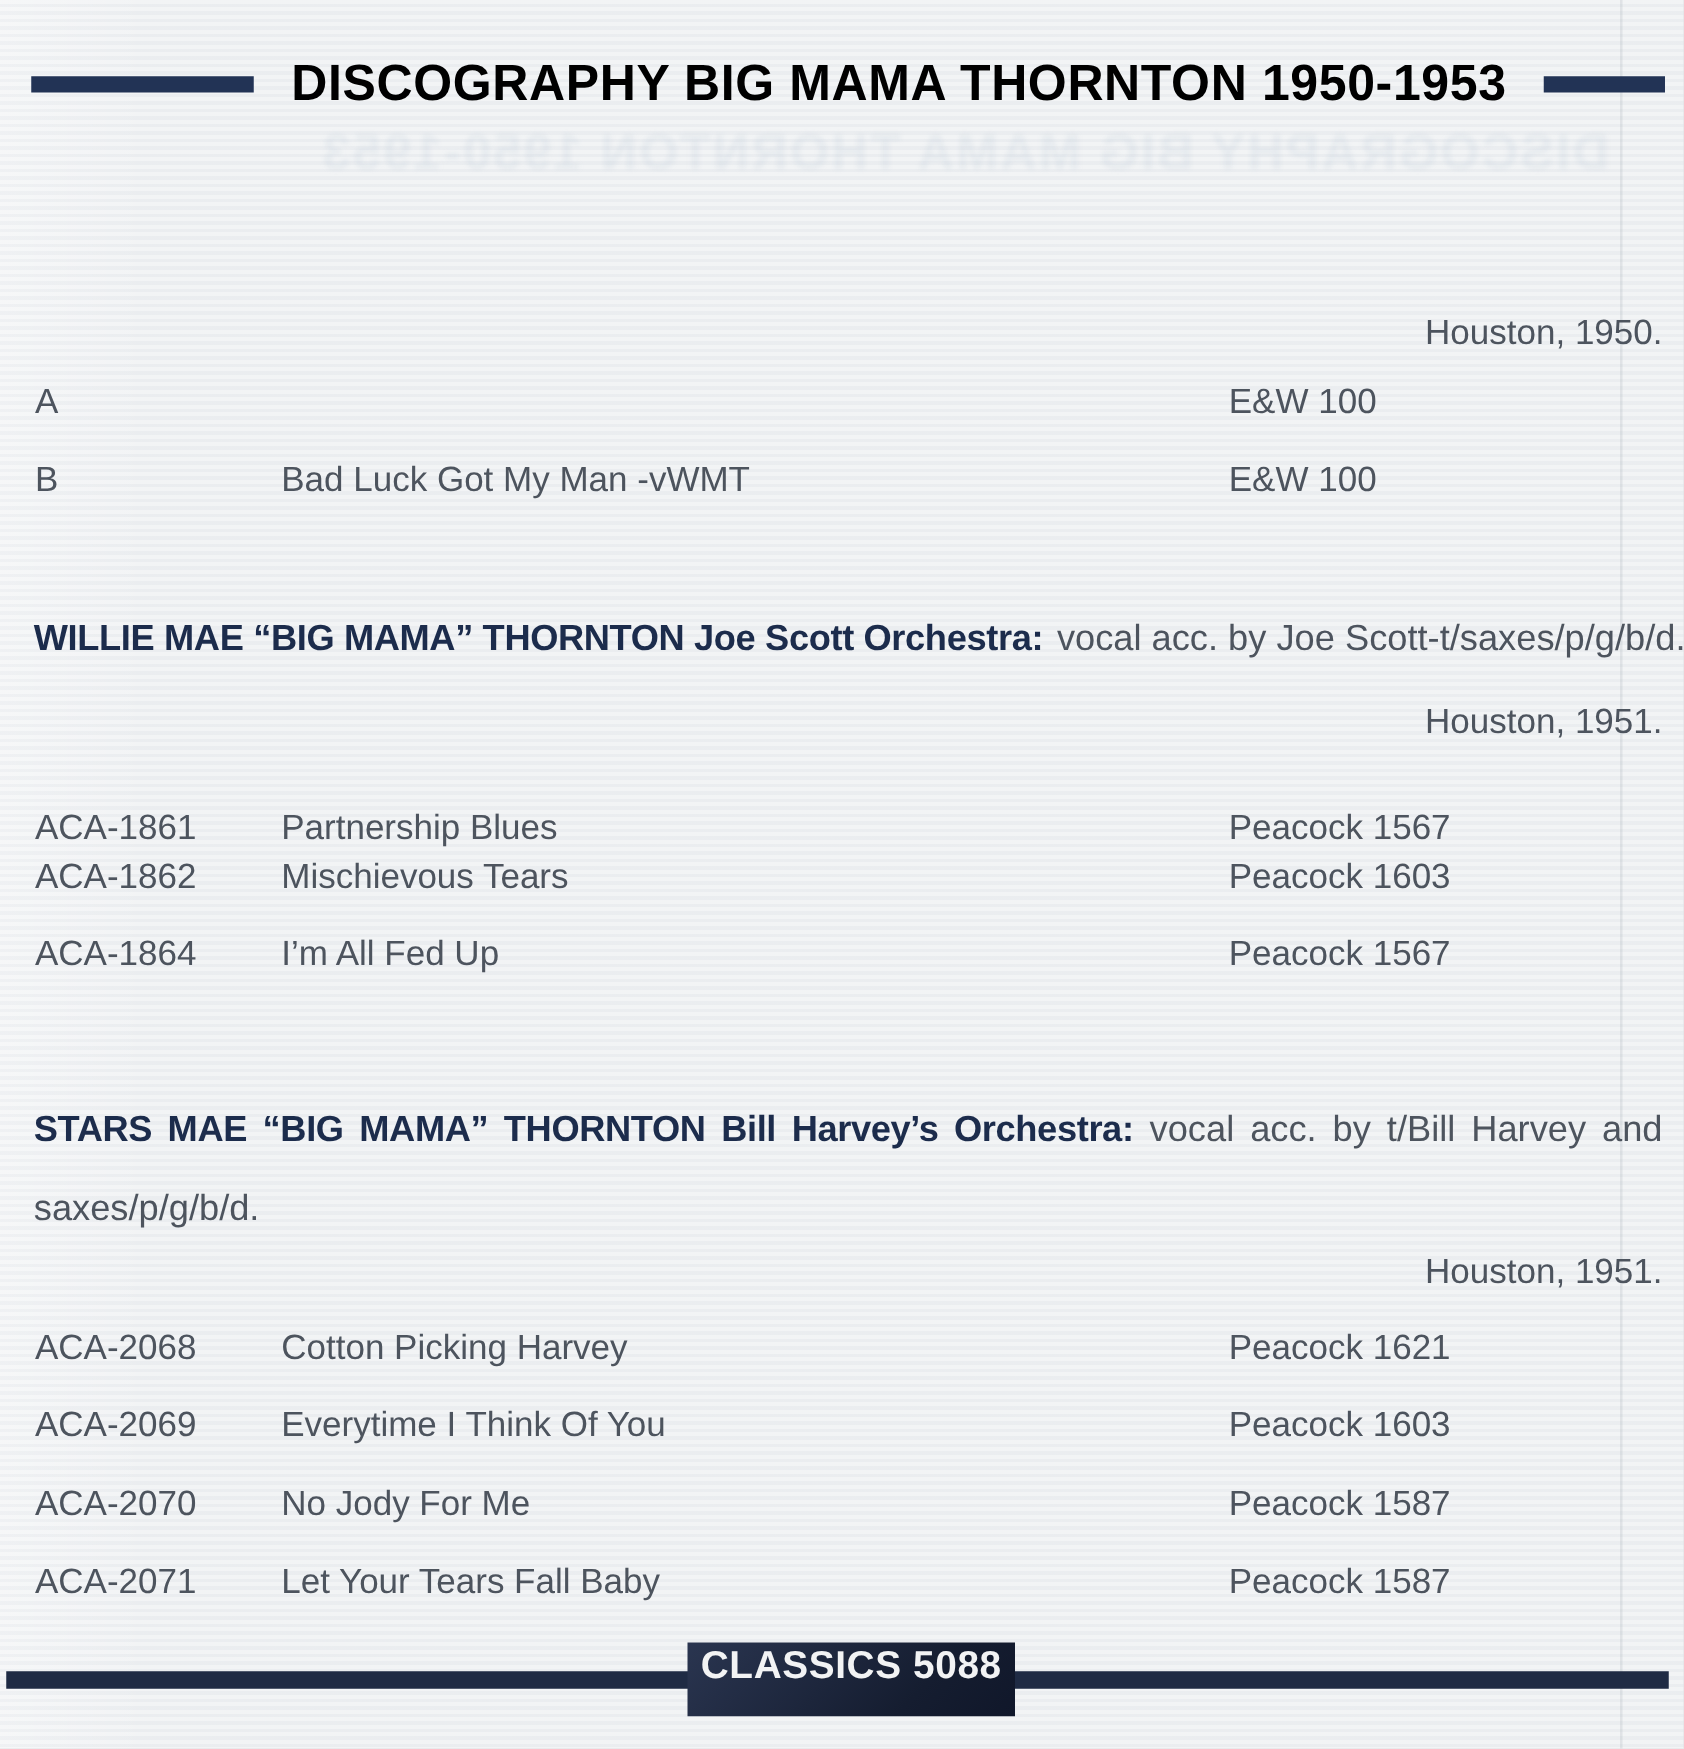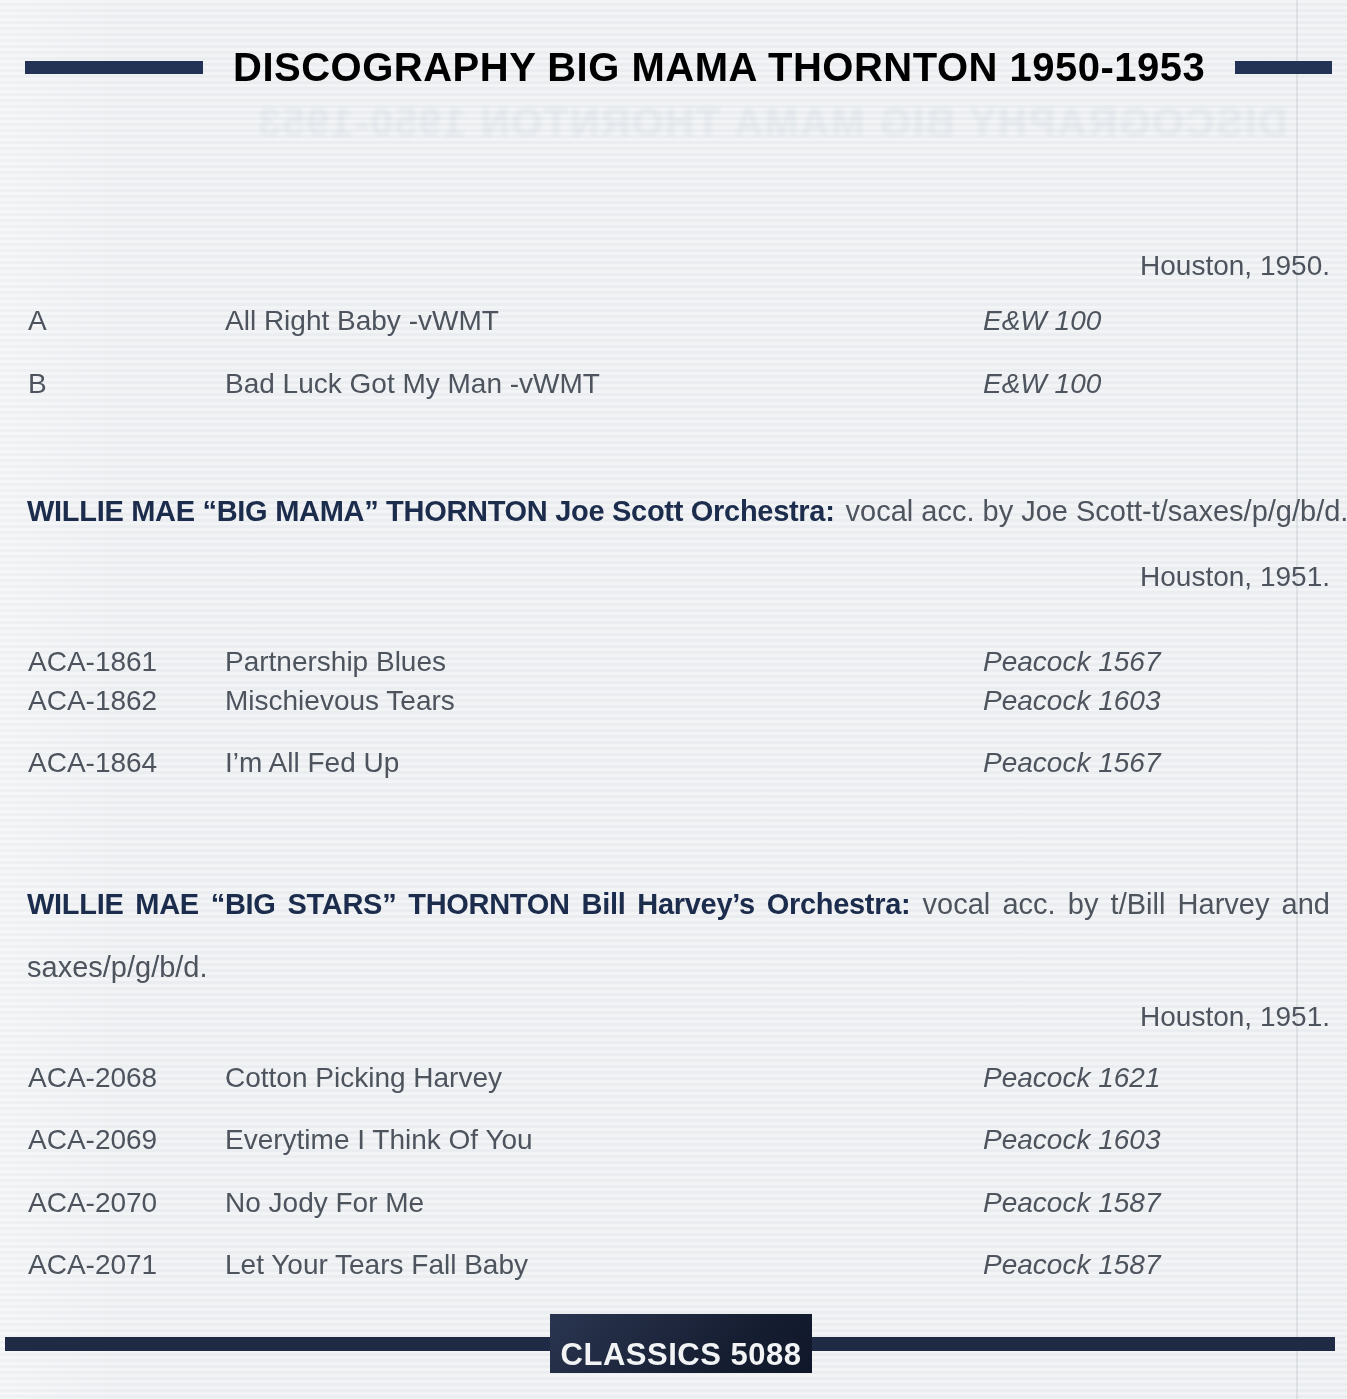--- a/index.html
+++ b/index.html
@@ -55,39 +55,39 @@
   }
   .artist{font-weight:bold;color:#1c2c4c;letter-spacing:-0.3px;}
   .personnel{color:#4d545e;margin-left:11px;}
   .location{
     position:absolute;right:17px;
     font-size:28px;color:#4d545e;text-align:right;
   }
   .row{position:absolute;left:0;width:100%;height:36px;font-size:28px;}
   .row .matrix{position:absolute;left:28px;}
   .row .track{position:absolute;left:225px;}
-  .row .label{position:absolute;left:983px;font-style:italic;}
+  .row .label{position:absolute;left:983px;}
   
   .heading-justified{
     position:absolute;left:27px;width:1303px;
     font-size:29px;line-height:63px;
   }
   .heading-justified .jline1{
     text-align:justify;text-align-last:justify;
     height:63px;overflow:hidden;
   }
   
   .footer-rule{
     position:absolute;top:1337px;left:5px;width:1330px;height:14px;
     background:#1f2b44;
   }
   .catalog-badge{
     position:absolute;top:1314px;left:550px;width:262px;height:59px;
     background:linear-gradient(135deg,#2a3550 0%,#151d30 70%,#10172a 100%);
-    display:flex;align-items:flex-end;justify-content:center;
+    display:flex;align-items:flex-start;justify-content:center;
   }
   .catalog-badge span{
     color:#f2f3f4;font-size:31px;font-weight:bold;letter-spacing:0.5px;
     white-space:nowrap;
   }
   
   .s1-heading{top:186px;}
   .s1-location{top:250px;}
   .s1-row0{top:305px;}
   .s1-row1{top:368px;}
@@ -114,21 +114,20 @@
     <div class="rule rule-left"></div>
     <h1 class="page-title">DISCOGRAPHY BIG MAMA THORNTON 1950-1953</h1>
     <div class="rule rule-right"></div>
   </div>
   <div class="bleed">DISCOGRAPHY BIG MAMA THORNTON 1950-1953</div>
 
   <div class="location s1-location">Houston, 1950.</div>
 
   <div class="row s1-row0">
     <span class="matrix">A</span>
-    <span class="track">All Right Baby -vWMT</span>
     <span class="label">E&amp;W 100</span>
   </div>
   <div class="row s1-row1">
     <span class="matrix">B</span>
     <span class="track">Bad Luck Got My Man -vWMT</span>
     <span class="label">E&amp;W 100</span>
   </div>
 
   <div class="heading-line s2-heading">
     <span class="artist">WILLIE MAE “BIG MAMA” THORNTON Joe Scott Orchestra:</span><span class="personnel">vocal acc. by Joe Scott-t/saxes/p/g/b/d.</span>
@@ -146,21 +145,21 @@
     <span class="label">Peacock 1603</span>
   </div>
   <div class="row s2-row2">
     <span class="matrix">ACA-1864</span>
     <span class="track">I’m All Fed Up</span>
     <span class="label">Peacock 1567</span>
   </div>
 
   <div class="heading-justified s3-heading">
     <div class="jline1">
-      <span class="artist">WILLIE MAE “BIG STARS” THORNTON Bill Harvey’s Orchestra:</span>
+      <span class="artist">STARS MAE “BIG MAMA” THORNTON Bill Harvey’s Orchestra:</span>
       <span>vocal acc. by t/Bill Harvey and other</span>
     </div>
     <div class="jline2">saxes/p/g/b/d.</div>
   </div>
   <div class="location s3-location">Houston, 1951.</div>
 
   <div class="row s3-row0">
     <span class="matrix">ACA-2068</span>
     <span class="track">Cotton Picking Harvey</span>
     <span class="label">Peacock 1621</span>

